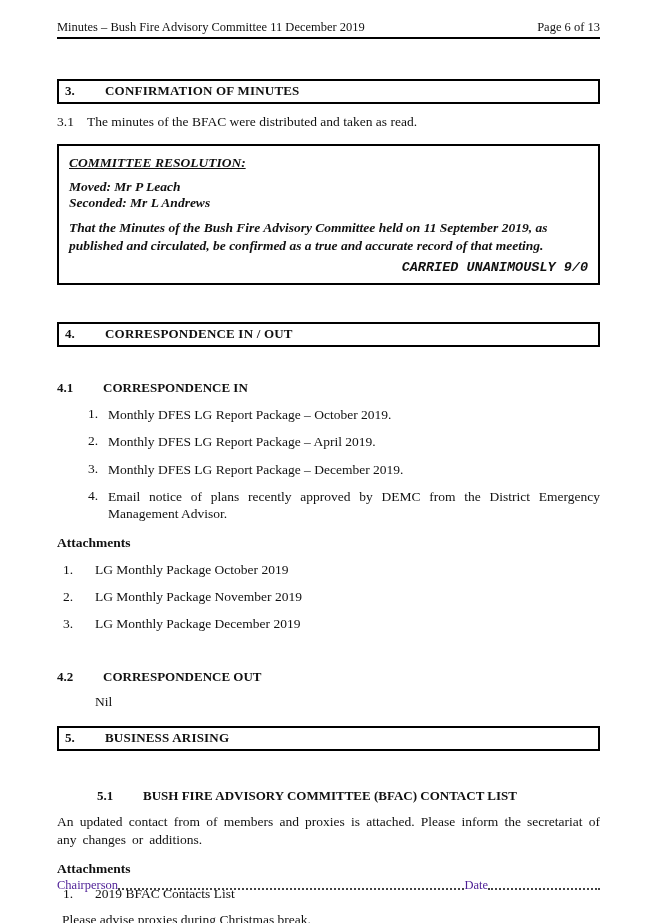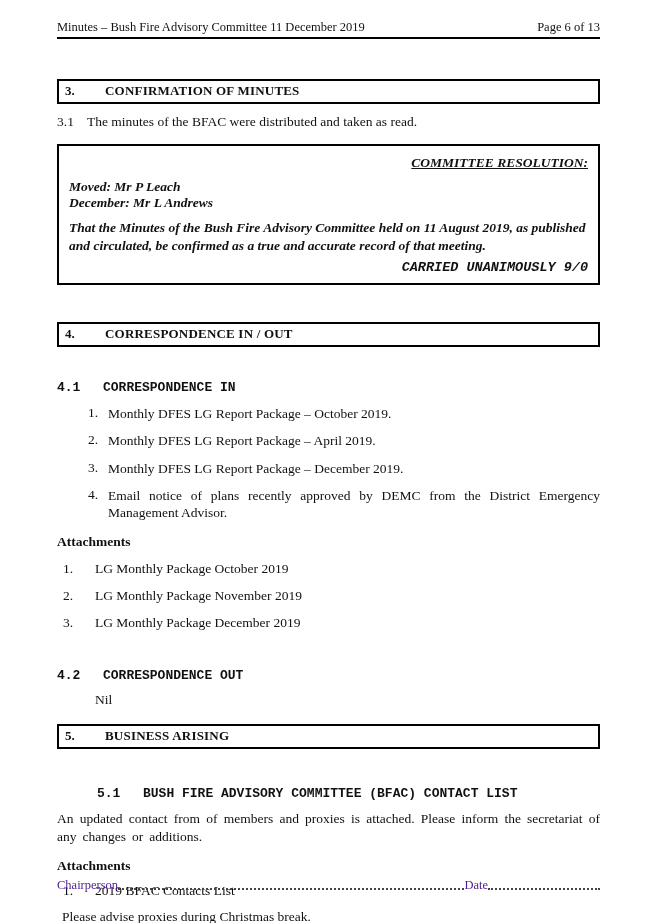--- a/index.html
+++ b/index.html
@@ -41,29 +41,29 @@
   .row31 { margin-top: 10px; display: flex; font-size: 13.5px; align-items: center; }
   .row31 .num { width: 30px; flex: none; }
 
   
   .res-box {
     margin-top: 14px;
     border: 2px solid #000;
     padding: 9px 10px 8px 10px;
     font-weight: bold; font-style: italic; font-size: 13.5px;
   }
-  .res-heading { text-decoration: underline; text-align: right; }
+  .res-heading { text-decoration: underline; }
   .res-row { display: flex; margin-top: 8px; flex-direction: column; }
   .res-moved { width: 50%; }
   .res-seconded { width: 50%; }
   .res-body { margin-top: 8px; line-height: 1.3; }
   .res-carried { margin-top: 6px; text-align: right; font-family: Liberation Mono, monospace; }
 
   
-  .sub-heading { display: flex; font-weight: bold; font-size: 13px; font-family: Liberation Mono, monospace; }
+  .sub-heading { display: flex; font-weight: bold; font-size: 13px; }
   .sub-heading .num { width: 46px; flex: none; }
   .h41 { margin-top: 33px; }
   .h42 { margin-top: 37px; }
   .h51 { margin-top: 37px; margin-left: 40px; }
 
   
   .num-list { margin-top: 3px; font-size: 13.5px; }
   .num-list .li { display: flex; margin-top: 10px; padding-left: 31px; }
   .num-list .li .n { width: 20px; flex: none; }
   .num-list .li .t { flex: 1; line-height: 1.28; }
@@ -111,23 +111,23 @@
 
     <div class="row31">
       <span class="num">3.1</span>
       <span>The minutes of the BFAC were distributed and taken as read.</span>
     </div>
 
     <div class="res-box">
       <div class="res-heading">COMMITTEE RESOLUTION:</div>
       <div class="res-row">
         <span class="res-moved">Moved: Mr P Leach</span>
-        <span class="res-seconded">December: Mr L Andrews</span>
-      </div>
-      <div class="res-body">That the Minutes of the Bush Fire Advisory Committee held on 11 August 2019, as published and circulated, be confirmed as a true and accurate record of that meeting.</div>
+        <span class="res-seconded">Seconded: Mr L Andrews</span>
+      </div>
+      <div class="res-body">That the Minutes of the Bush Fire Advisory Committee held on 11 September 2019, as published and circulated, be confirmed as a true and accurate record of that meeting.</div>
       <div class="res-carried">CARRIED UNANIMOUSLY 9/0</div>
     </div>
 
     <div class="sec-box box4">
       <span class="sec-num">4.</span>
       <span class="sec-title">CORRESPONDENCE  IN / OUT</span>
     </div>
 
     <div class="sub-heading h41">
       <span class="num">4.1</span>

